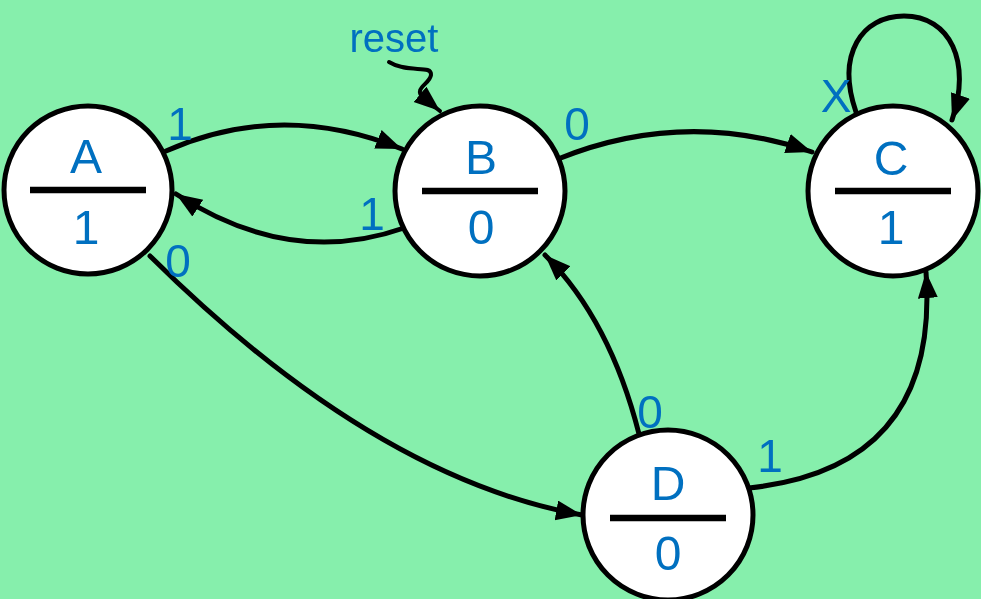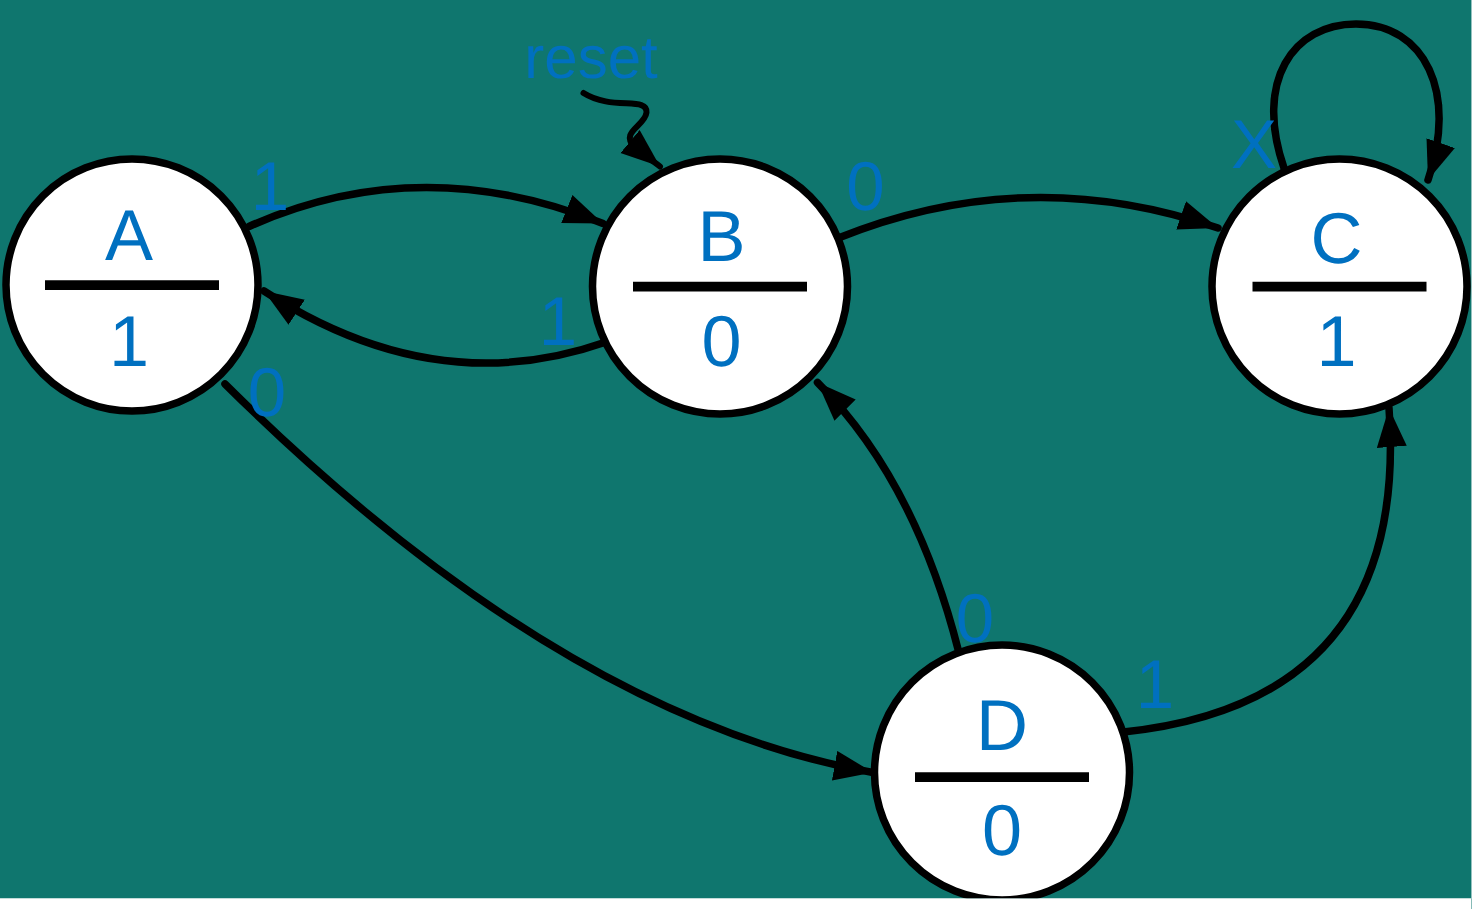--- a/index.html
+++ b/index.html
@@ -4,21 +4,21 @@
 <style>
   html, body {
     margin: 0;
     padding: 0;
     background: #ffffff;
   }
   .stage {
     position: relative;
     width: 981px;
     height: 599px;
-    background: #0f766e;
+    background: #86efac;
     overflow: hidden;
     font-family: "Liberation Sans", sans-serif;
   }
   svg { display: block; }
   .state-circle {
     fill: #ffffff;
     stroke: #000000;
     stroke-width: 5;
   }
   .divider {

